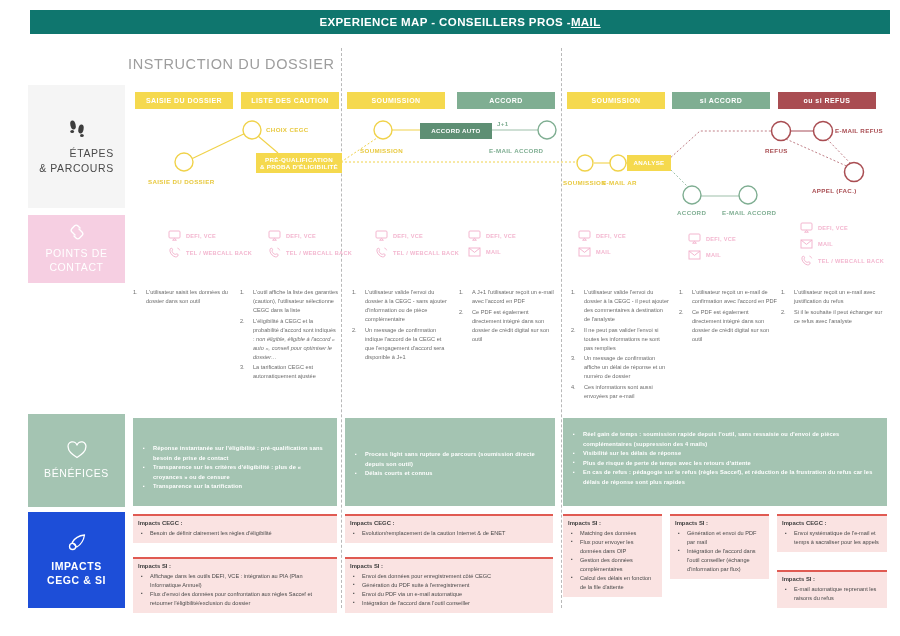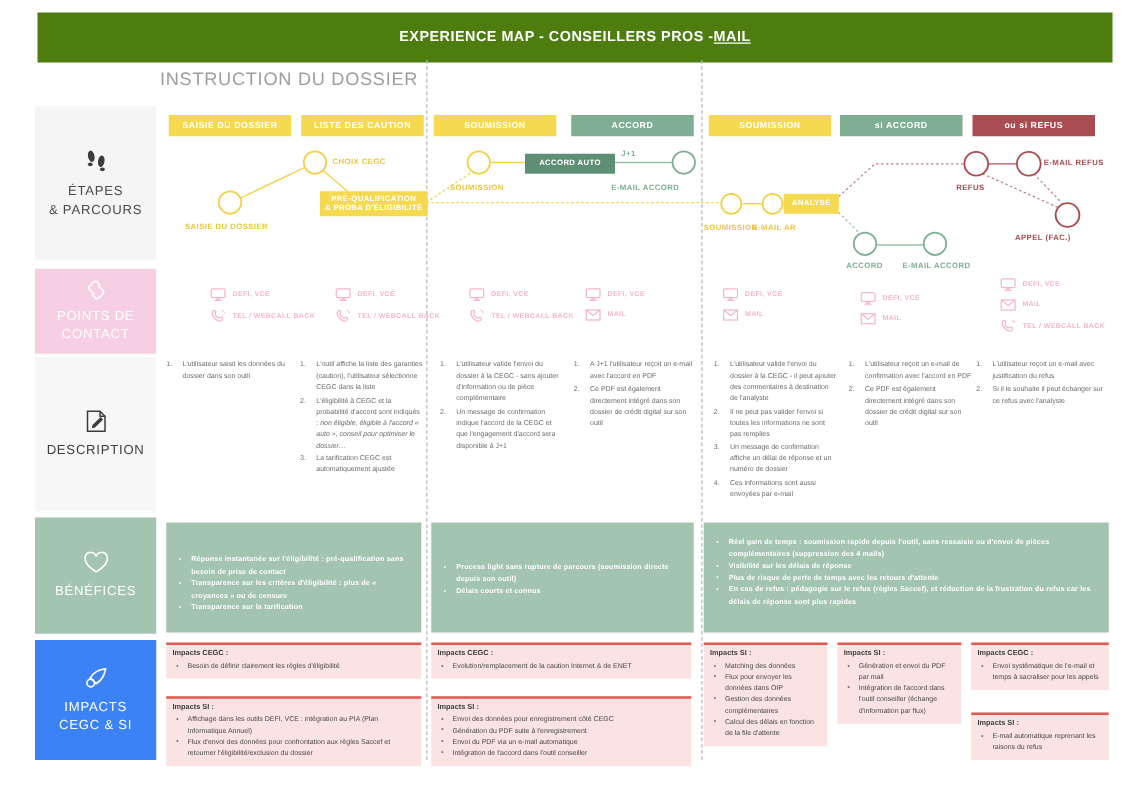--- a/index.html
+++ b/index.html
@@ -13,22 +13,22 @@
     width: 900px;
     height: 636px;
     background: #ffffff;
     overflow: hidden;
   }
 
   
   #title-bar {
     position: absolute;
     left: 30px; top: 10px;
-    width: 860px; height: 40px;
-    background: #4d7c0f;
+    width: 860px; height: 24px;
+    background: #0f766e;
     color: #ffffff;
     display: flex; align-items: center; justify-content: center;
     font-size: 11.5px; font-weight: bold; letter-spacing: .4px;
   }
   #title-bar .u { text-decoration: underline; }
 
   
   .phase-header {
     position: absolute;
     top: 50px; height: 28px;
@@ -49,21 +49,21 @@
     display: flex; flex-direction: column;
     align-items: center; justify-content: center;
     text-align: center;
   }
   .rail .ricon { margin-bottom: 6px; line-height: 0; }
   .rail .rlabel { font-size: 10.5px; letter-spacing: .6px; line-height: 1.35; }
   #rail-etapes   { background:#f5f5f5; color:#4a4a4a; }
   #rail-contact  { background:#f6cfe2; color:#ffffff; }
   #rail-desc     { background:#f7f7f7; color:#3d3d3d; }
   #rail-benef    { background:#a4c4b2; color:#ffffff;justify-content:center; }
-  #rail-impacts  { background:#3b82f6; color:#ffffff; }
+  #rail-impacts  { background:#1d4ed8; color:#ffffff;font-weight:bold; }
 
   
   .stage-chip {
     position: absolute; height: 17px;
     display: flex; align-items: center; justify-content: center;
     color: #ffffff; font-size: 7px; font-weight: bold; letter-spacing: .45px;
     text-align: center;
   }
 
   
@@ -140,21 +140,21 @@
       <span class="u">MAIL</span>
   </div>
 
   <div class="vsep" style="left:341px; top:48px; height:560px;"></div>
   <div class="vsep" style="left:561px; top:48px; height:560px;"></div>
 
   <div class="phase-header" style="left:128px; width:210px;">
     <span>INSTRUCTION DU DOSSIER</span>
   </div>
 
-  <div class="rail" id="rail-etapes" style="top:85px; height:123px;">
+  <div class="rail" id="rail-etapes" style="top:85px; height:123px;text-align:right;">
     <div class="ricon">
       <svg width="20" height="22" viewBox="0 0 20 22">
         <ellipse cx="6" cy="7" rx="2.6" ry="4.6" fill="#3d3d3d" transform="rotate(-12 6 7)"></ellipse>
         <ellipse cx="5.2" cy="13.4" rx="1.9" ry="1.5" fill="#3d3d3d"></ellipse>
         <ellipse cx="14" cy="11" rx="2.6" ry="4.6" fill="#3d3d3d" transform="rotate(10 14 11)"></ellipse>
         <ellipse cx="14.9" cy="17.4" rx="1.9" ry="1.5" fill="#3d3d3d"></ellipse>
       </svg>
     </div>
     <div class="rlabel">
       <div>ÉTAPES</div>
@@ -170,32 +170,20 @@
           <path d="M12 5 L15 8 a2.6 2.6 0 0 1 0 3.6 L12.6 14 a2.6 2.6 0 0 1 -3.6 0 L7 12"></path>
         </g>
       </svg>
     </div>
     <div class="rlabel">
       <div>POINTS DE</div>
       <div>CONTACT</div>
     </div>
   </div>
 
-  <div class="rail" id="rail-desc" style="top:286px; height:123px;">
-    <div class="ricon">
-      <svg width="20" height="20" viewBox="0 0 20 20">
-        <path d="M3 2 h10 l4 4 v12 h-14 z" fill="none" stroke="#3d3d3d" stroke-width="1.2"></path>
-        <path d="M13 2 v4 h4" fill="none" stroke="#3d3d3d" stroke-width="1.2"></path>
-        <path d="M7 13 l6.5 -6.5 2 2 L9 15 l-2.6 .6 z" fill="#3d3d3d"></path>
-      </svg>
-    </div>
-    <div class="rlabel">
-      <div>DESCRIPTION</div>
-    </div>
-  </div>
 
   <div class="rail" id="rail-benef" style="top:414px; height:93px;">
     <div class="ricon">
       <svg width="22" height="19" viewBox="0 0 22 19">
         <path d="M11 16.5 C11 16.5 2.2 11.2 2.2 6.3 a4.1 4.1 0 0 1 8.8 -2 a4.1 4.1 0 0 1 8.8 2 C19.8 11.2 11 16.5 11 16.5 z" fill="none" stroke="#ffffff" stroke-width="1.3"></path>
       </svg>
     </div>
     <div class="rlabel">
       <div>BÉNÉFICES</div>
     </div>

